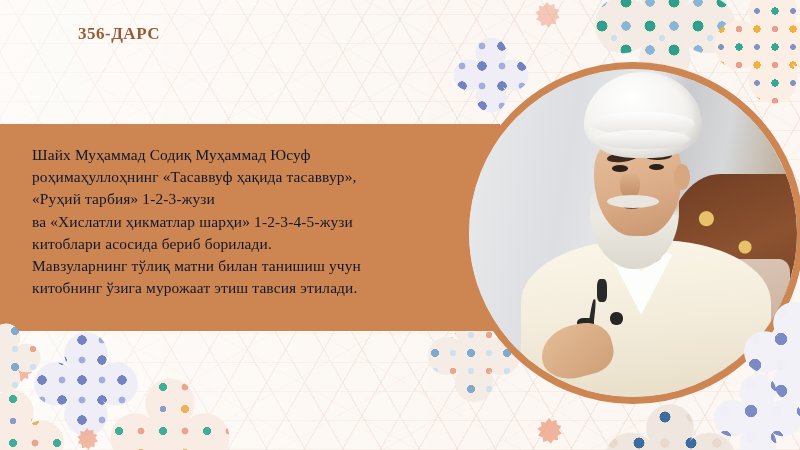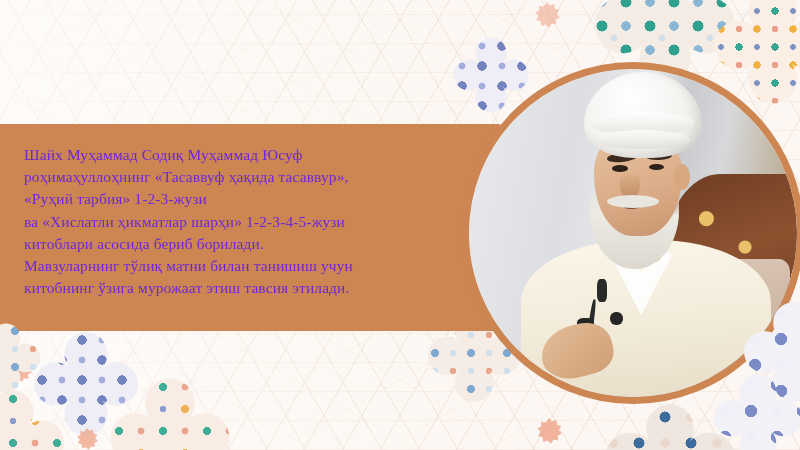--- a/index.html
+++ b/index.html
@@ -150,24 +150,24 @@
   .text-panel {
     position: absolute;
     left: 0;
     top: 124px;
     width: 500px;
     height: 207px;
     background: #cd8552;
   }
   .panel-text {
     position: absolute;
-    left: 24px;
+    left: 32px;
     top: 144px;
     width: 440px;
-    color: #6d28d9;
+    color: #0f172a;
     font-family: "Liberation Serif", serif;
     font-size: 15.4px;
     line-height: 22.2px;
     letter-spacing: .15px;
     white-space: pre-line;
   }
 
   
   .title-wrap {
     position: absolute;
@@ -344,20 +344,21 @@
 
   <div class="tile shape-cloud pat-teal" style="left:590px;top:-34px;width:150px;height:118px;"></div>
   <div class="tile shape-cloud pat-orange" style="left:712px;top:-16px;width:122px;height:122px;"></div>
   <div class="tile shape-cloud pat-peri" style="left:452px;top:36px;width:78px;height:78px;"></div>
   <div class="tile shape-rosette pat-solid-peach" style="left:534px;top:2px;width:26px;height:26px;opacity:.55;"></div>
   <div class="tile shape-cloud pat-lightblue" style="left:426px;top:308px;width:96px;height:96px;"></div>
 
   <div class="text-panel"></div>
 
   <div class="title-wrap">
+    <div class="title-sub">356-ДАРС</div>
   </div>
 
   <div class="panel-text">Шайх Муҳаммад Содиқ Муҳаммад Юсуф
 роҳимаҳуллоҳнинг «Тасаввуф ҳақида тасаввур»,
 «Руҳий тарбия» 1-2-3-жузи
 ва «Хислатли ҳикматлар шарҳи» 1-2-3-4-5-жузи
 китоблари асосида бериб борилади.
 Мавзуларнинг тўлиқ матни билан танишиш учун
 китобнинг ўзига мурожаат этиш тавсия этилади.</div>
 

